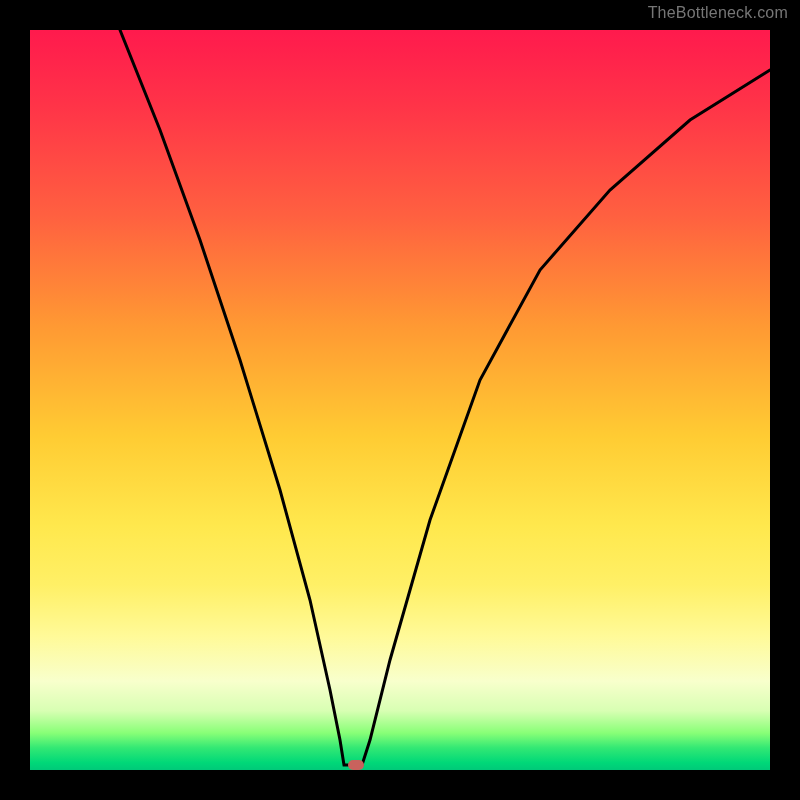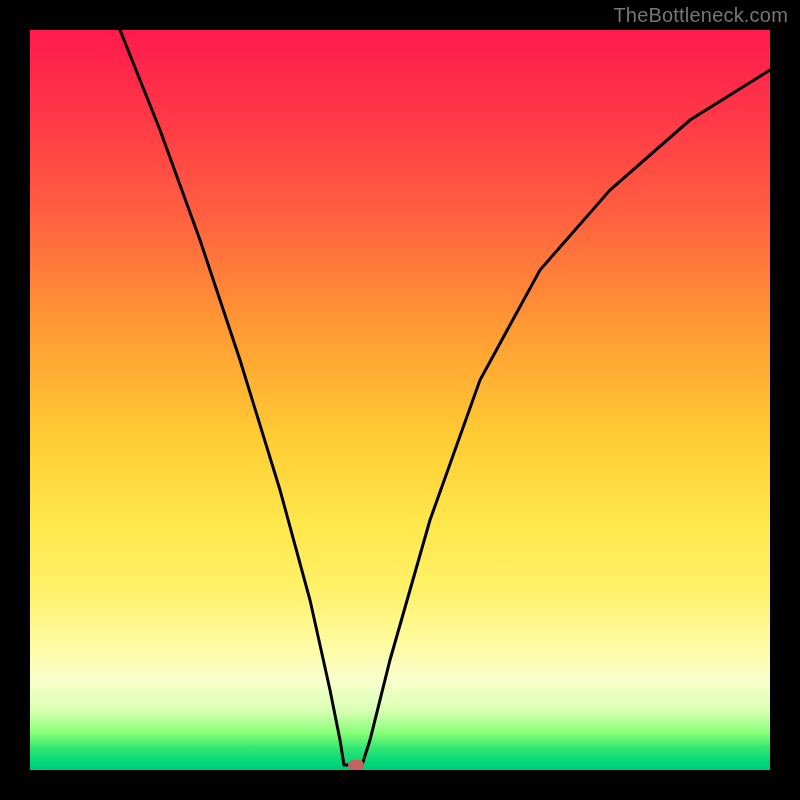--- a/index.html
+++ b/index.html
@@ -49,21 +49,21 @@
     width: 16px;
     height: 10px;
     background: #c9625d;
     border-radius: 5px;
   }
   .watermark {
     position: absolute;
     top: 4px;
     right: 12px;
     color: #767676;
-    font-size: 20px;
+    font-size: 16px;
     font-weight: 500;
     letter-spacing: 0.2px;
   }
 </style>
 </head>
 <body>
 
 <div class="watermark">TheBottleneck.com</div>
 
 <div class="frame">

